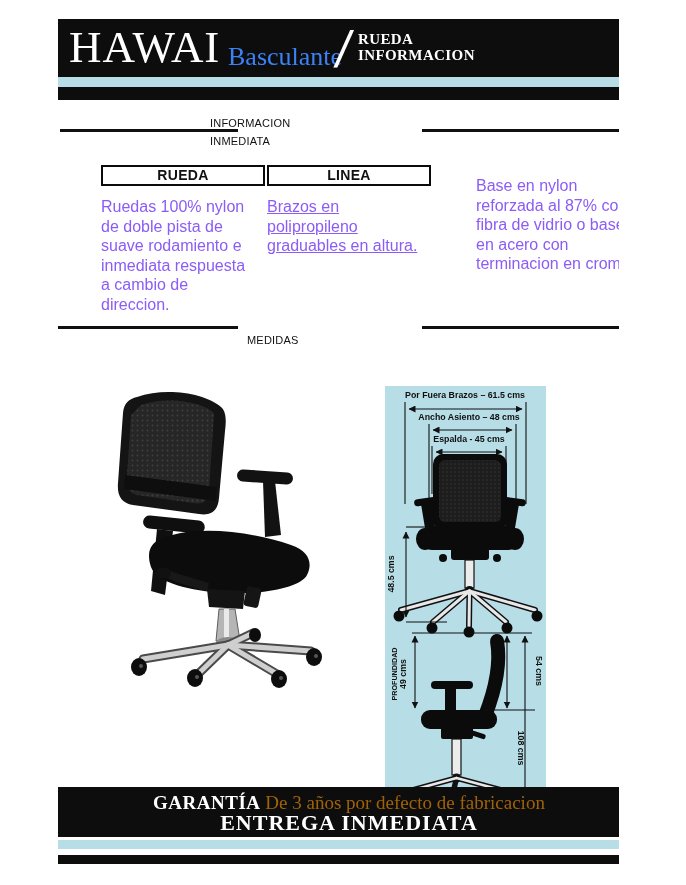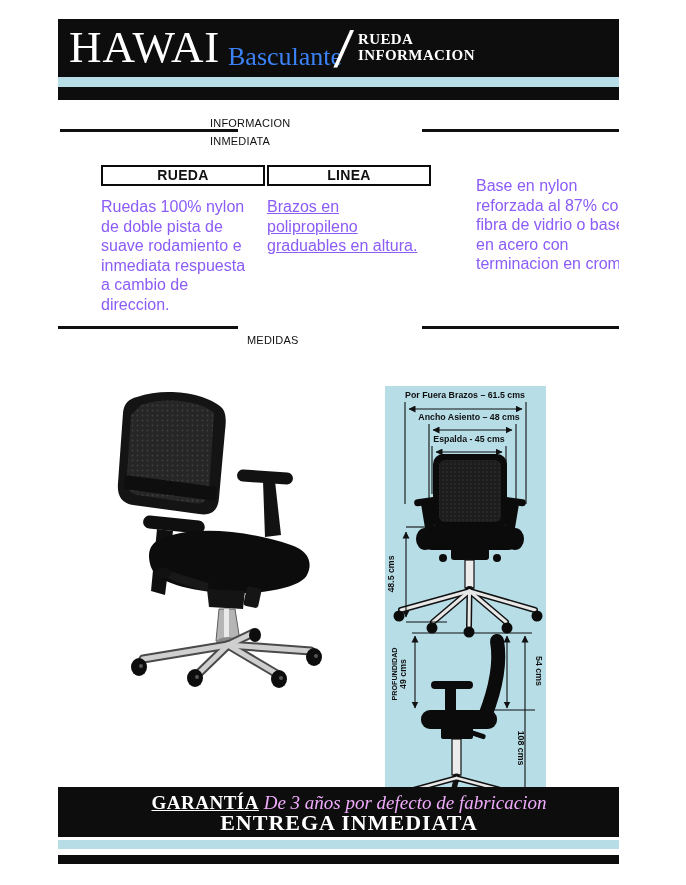--- a/index.html
+++ b/index.html
@@ -41,22 +41,22 @@
   .medidas-panel{position:absolute;left:385px;top:350px;width:161px;height:416px;background:#b7dde7;margin-top:36px;}
   .medidas-panel svg{display:block;}
   .ml{stroke:#111;stroke-width:1.1;fill:none;}
   .mtxt{font-family:"Liberation Sans",sans-serif;font-size:8.8px;font-weight:600;fill:#101010;}
   .mtxt.small{font-size:7.2px;font-weight:bold;}
 
   
   .footer-bar{top:787px;height:50px;color:#fff;text-align:center;
               font-family:"Liberation Serif",serif;}
   .g-line1{margin-top:5px;font-size:19px;line-height:21px;}
-  .g-label{font-weight:bold;letter-spacing:0.5px;text-decoration:underline;}
-  .g-text{color:#f0abfc;font-style:italic;}
+  .g-label{font-weight:bold;letter-spacing:0.5px;}
+  .g-text{color:#a16207;}
   .g-line2{font-size:22px;line-height:20px;font-weight:bold;letter-spacing:1px;}
   .bar-blue.bottom{top:840px;height:9px;}
   .bar-black-thin.bottom{top:855px;height:9px;}
 </style>
 </head>
 <body>
 
 <div class="page">
 
   <div class="hbar header-bar">

